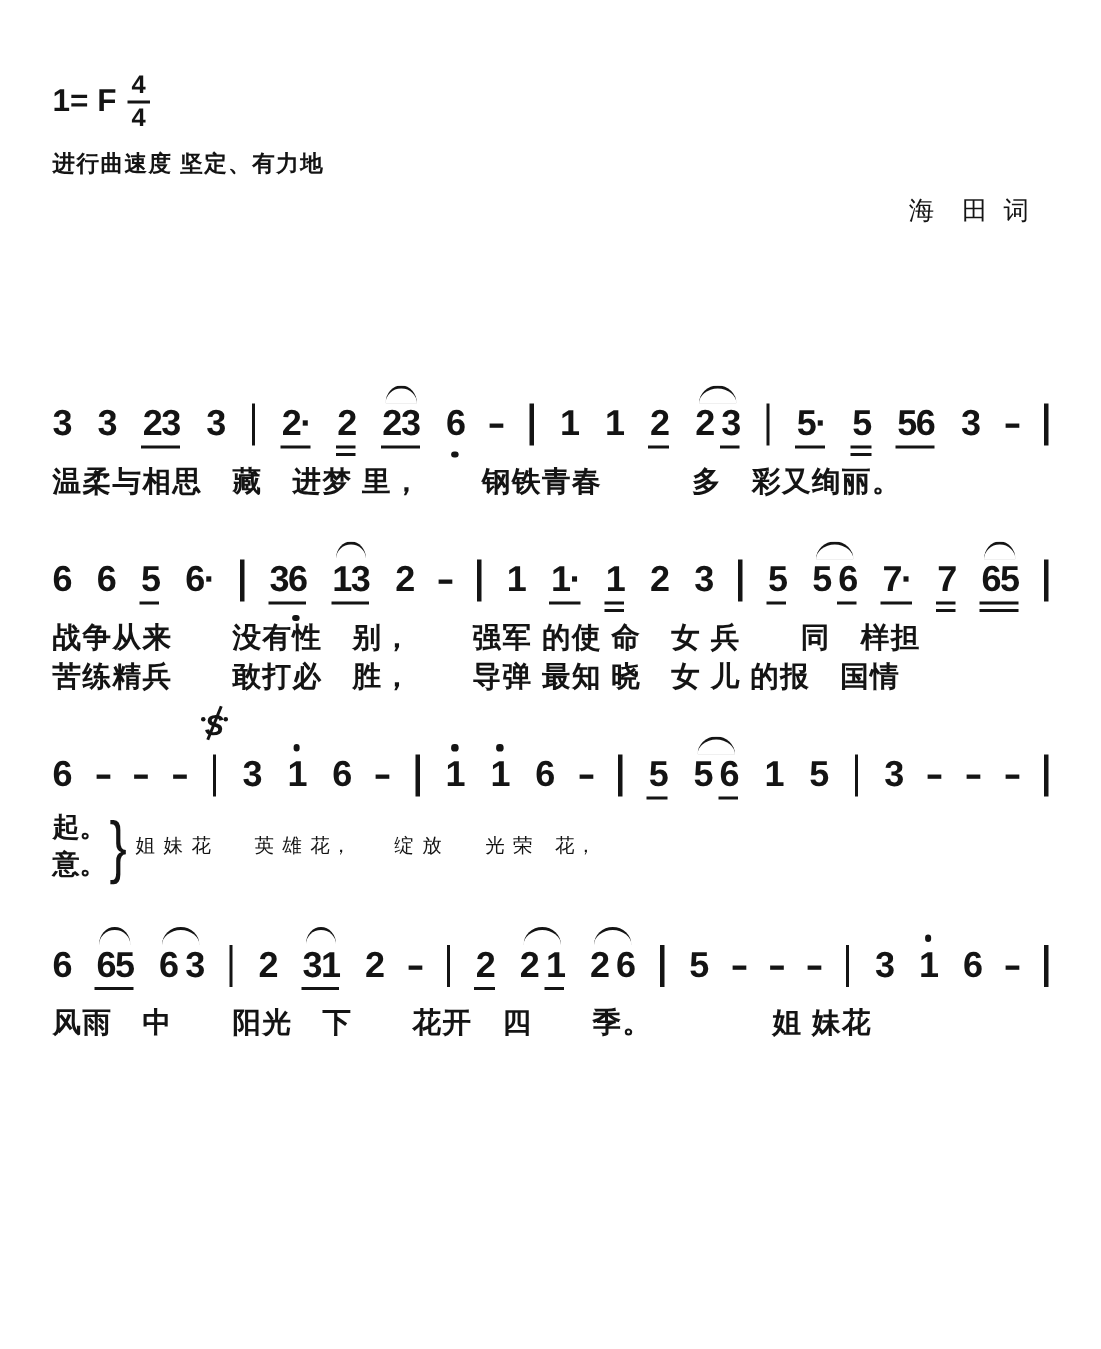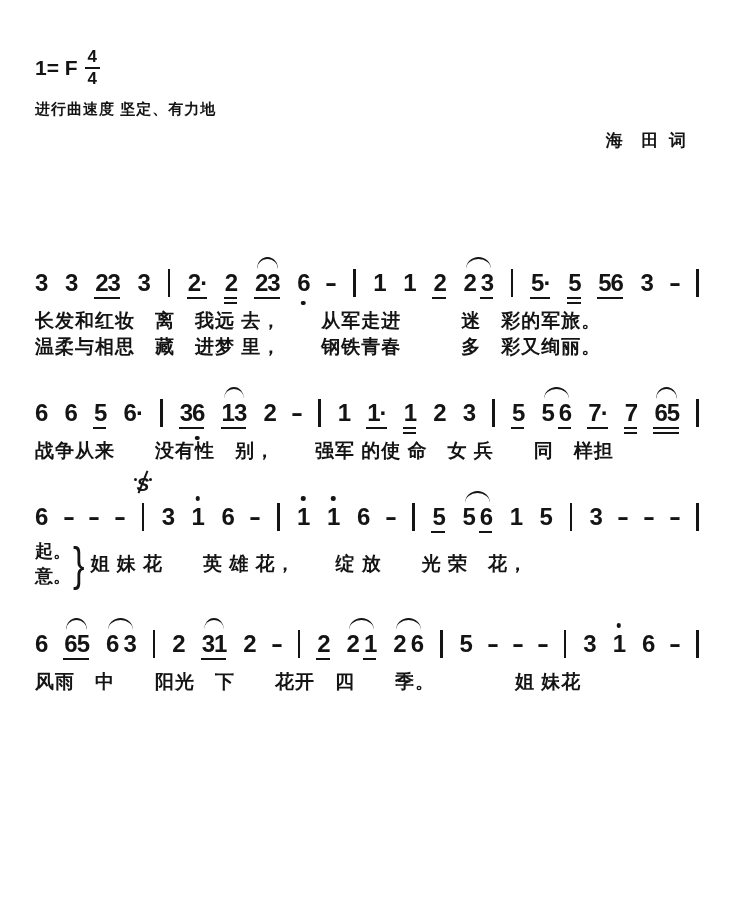--- a/index.html
+++ b/index.html
@@ -41,21 +41,21 @@
   }
   .frac .num{border-bottom:2px solid var(--ink);padding:0 3px 1px;}
   .frac .den{padding-top:1px;}
   .tempo{font-size:15px;font-weight:bold;margin-top:12px;letter-spacing:1px;}
   .subtitle{
     font-size:19px;font-weight:bold;text-align:center;letter-spacing:2px;
     padding-top:2px;
   }
   .head-right{flex:1;display:flex;justify-content:flex-end;}
   .credits{
-    font-size:17px;font-weight:bold;line-height:2.1;letter-spacing:3px;
+    font-size:17px;font-weight:normal;line-height:2.1;letter-spacing:3px;
     margin-top:14px;margin-right:10px;text-align:center;white-space:pre;
   }
   
   .score-line{margin-top:24px;}
   .notes-row{
     display:flex;justify-content:space-between;align-items:center;
     column-gap:5px;
     font-size:24px;font-weight:bold;
     padding-top:15px;
   }
@@ -84,21 +84,21 @@
   .seg-slash{position:absolute;left:7px;top:1px;width:2px;height:24px;background:var(--ink);
              transform:rotate(22deg);}
   .seg-d1,.seg-d2{position:absolute;width:3px;height:3px;border-radius:50%;background:var(--ink);}
   .seg-d1{left:-1px;top:9px;} .seg-d2{right:-1px;top:9px;}
   
   .lyric-row{font-size:19px;font-weight:bold;margin-top:11px;white-space:pre;letter-spacing:1px;}
   .lyric-row + .lyric-row{margin-top:0;}
   .lyric-brace-row{display:flex;align-items:center;margin-top:6px;}
   .lb-stack{display:flex;flex-direction:column;font-size:18px;font-weight:bold;line-height:1.4;}
   .lb-brace{font-size:46px;font-weight:400;transform:scaleX(0.75);margin-right:4px;}
-  .lb-text{font-size:19px;font-weight:bold;white-space:pre;letter-spacing:1px;}
+  .lb-text{font-size:13px;font-weight:normal;white-space:pre;letter-spacing:1px;}
 </style>
 </head>
 <body>
 
 <div class="sheet">
 
   <div class="head-row">
     <div class="head-left">
       <div class="keysig">
         <span>1= F</span>
@@ -148,21 +148,20 @@
           </span>
           <span class="note-cell hasu"><span class="nt">5·</span><i class="ul"></i></span>
           <span class="note-cell hasu"><span class="nt">5</span><i class="ul"></i><i class="ul l2"></i></span>
           <span class="note-cell hasu"><span class="nt">56</span><i class="ul"></i></span>
           <span class="note-cell"><span class="nt">3</span></span>
           <span class="dash">-</span>
           <span class="bar-wrap">
             <span class="bline"></span>
           </span>
         </div>
-        <div class="lyric-row">长发和红妆　离　我远 去，　　从军走进　　　迷　彩的军旅。</div>
         <div class="lyric-row">温柔与相思　藏　进梦 里，　　钢铁青春　　　多　彩又绚丽。</div>
       </div>
       <div class="score-line">
         <div class="notes-row">
           <span class="note-cell"><span class="nt">6</span></span>
           <span class="note-cell"><span class="nt">6</span></span>
           <span class="note-cell hasu"><span class="nt">5</span><i class="ul"></i></span>
           <span class="note-cell"><span class="nt">6·</span></span>
           <span class="bar-wrap">
             <span class="bline"></span>
@@ -192,20 +191,21 @@
           <span class="note-cell hasu"><span class="nt">7·</span><i class="ul"></i></span>
           <span class="note-cell hasu"><span class="nt">7</span><i class="ul"></i><i class="ul l2"></i></span>
           <span class="arc">
             <span class="note-cell hasu"><span class="nt">65</span><i class="ul"></i><i class="ul l2"></i></span>
           </span>
           <span class="bar-wrap">
             <span class="bline"></span>
           </span>
         </div>
         <div class="lyric-row">战争从来　　没有性　别，　　强军 的使 命　女 兵　　同　样担</div>
+        <div class="lyric-row">苦练精兵　　敢打必　胜，　　导弹 最知 晓　女 儿 的报　国情</div>
       </div>
       <div class="score-line">
         <div class="notes-row">
           <span class="note-cell"><span class="nt">6</span></span>
           <span class="dash">-</span>
           <span class="dash">-</span>
           <span class="dash">-</span>
           <span class="bar-wrap">
             <span class="bline"></span>
             <span class="segno"><span class="sg">S</span><i class="seg-slash"></i><i class="seg-d1"></i><i class="seg-d2"></i></span>

